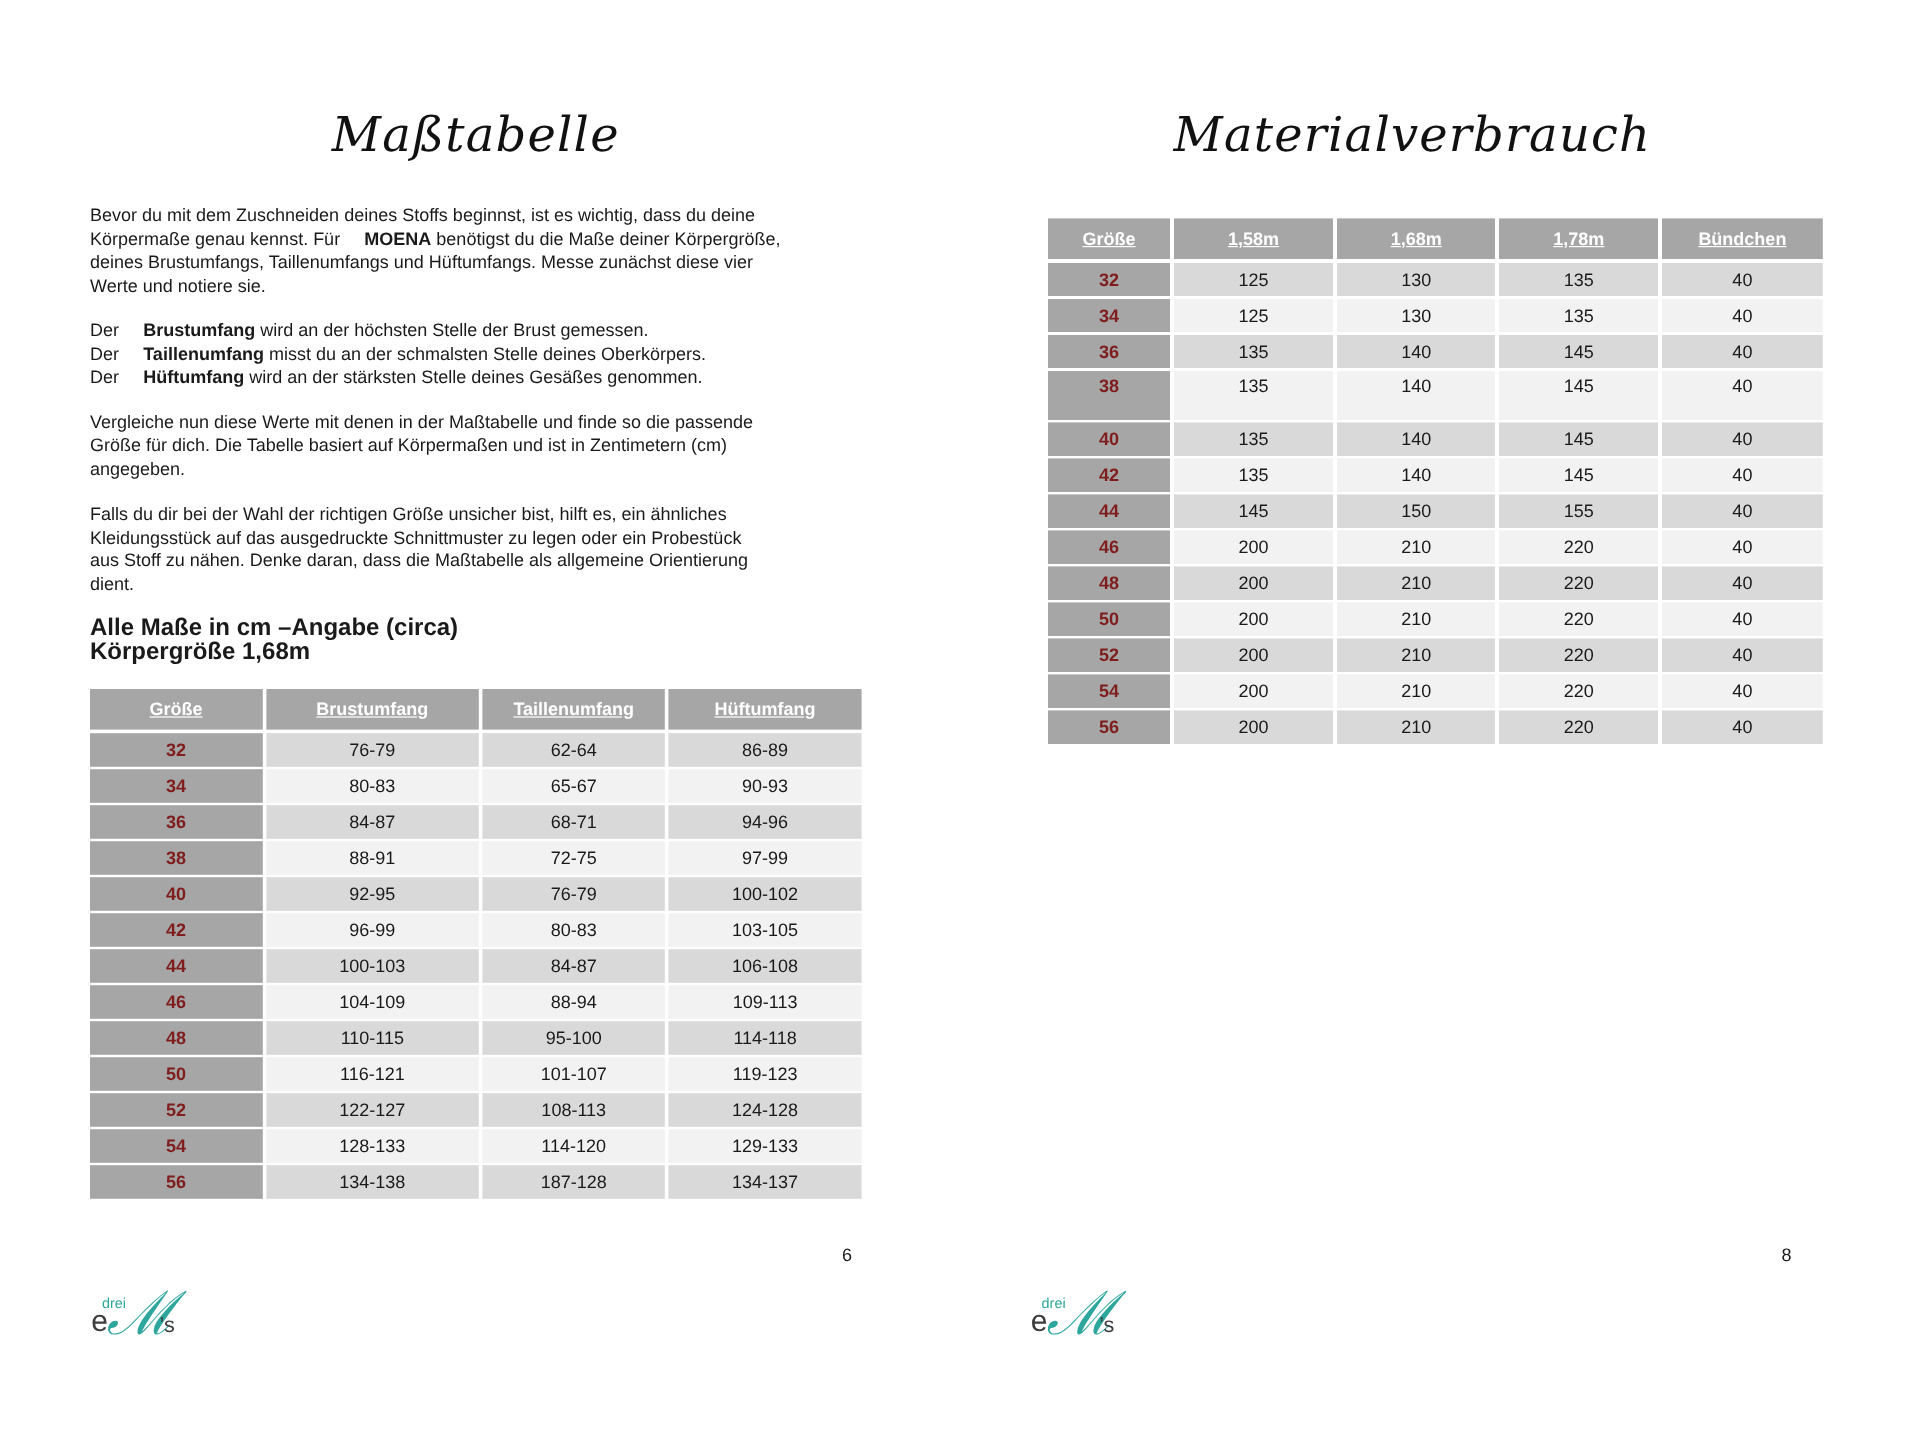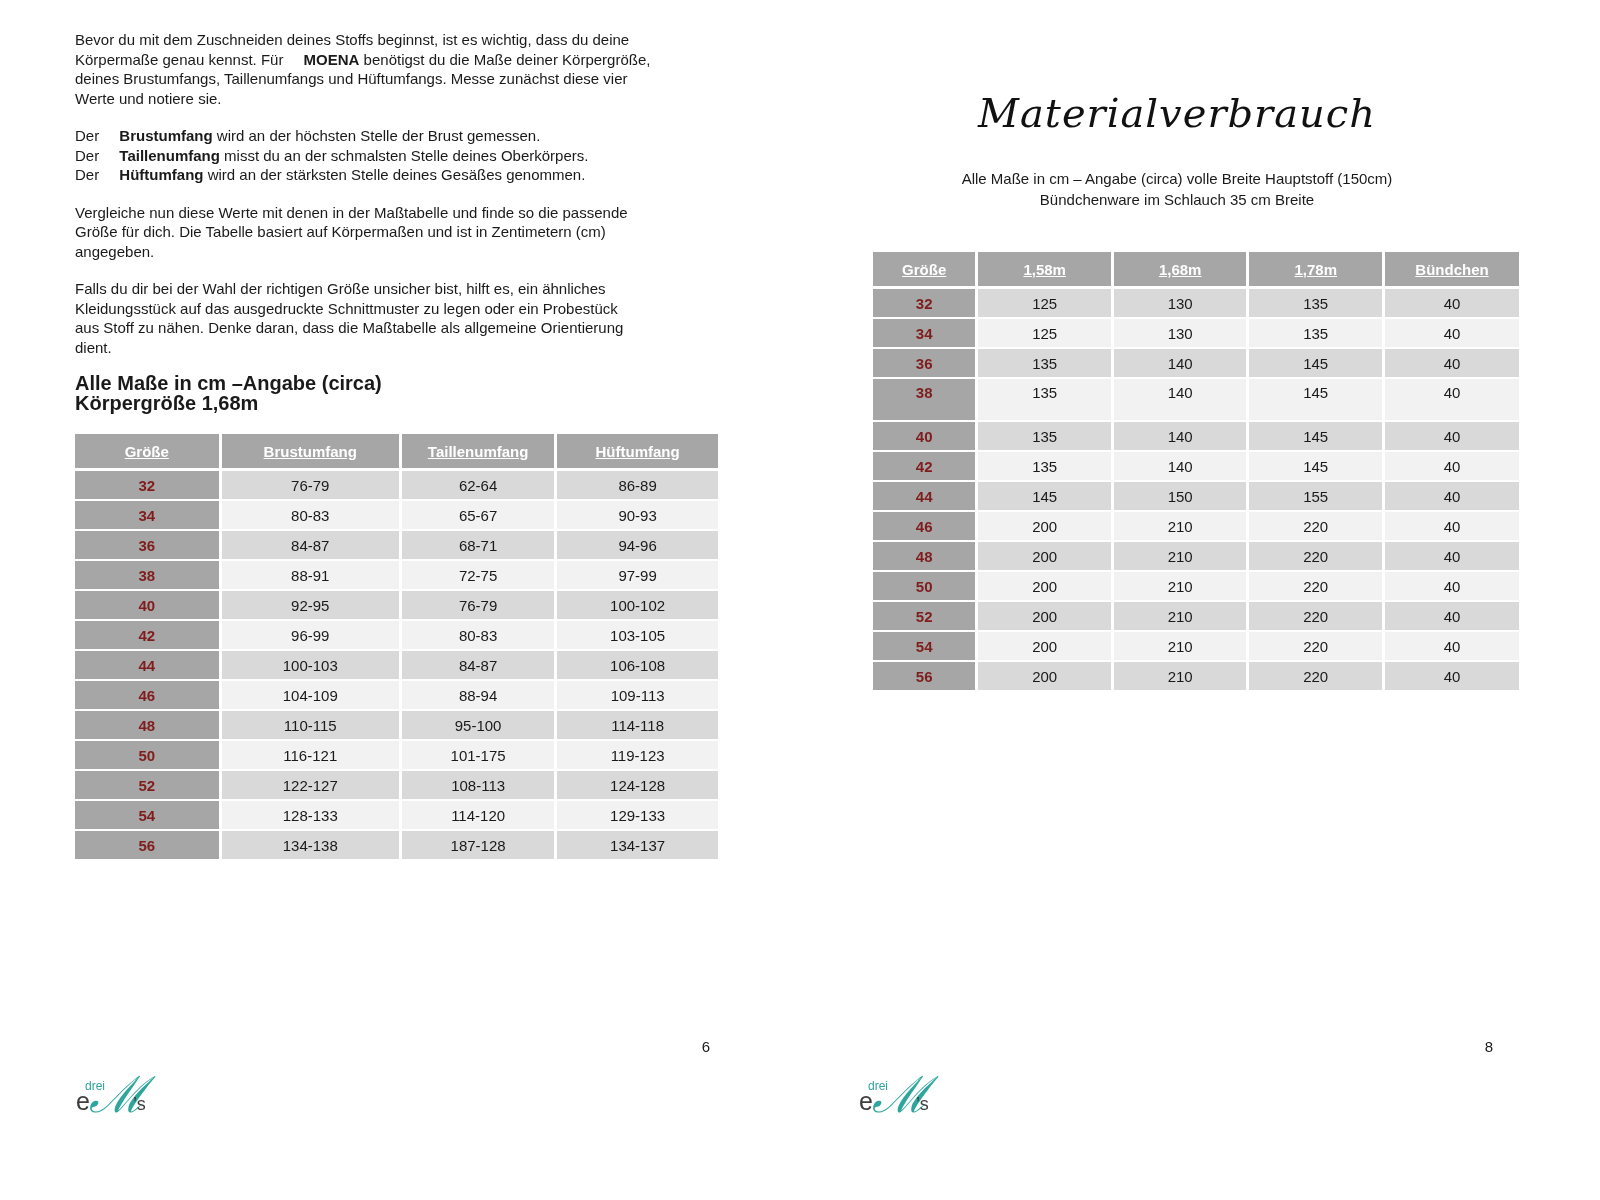--- a/index.html
+++ b/index.html
@@ -120,20 +120,21 @@
   .logo-s {
     left:58px; top:19px;
     font-size:18px;
     color:var(--logo_dark, #3d3d3d);
   }
 </style>
 </head>
 <body>
 
 <div class="page" id="page-left">
+  <h1 class="doc-title">Maßtabelle</h1>
   <div class="paragraphs">
       <p class="para"><span>Bevor du mit dem Zuschneiden deines Stoffs beginnst, ist es wichtig, dass du deine
 Körpermaße genau kennst. Für </span><b>MOENA</b><span> benötigst du die Maße deiner Körpergröße,
 deines Brustumfangs, Taillenumfangs und Hüftumfangs. Messe zunächst diese vier
 Werte und notiere sie.</span></p>
       <p class="para"><span>Der </span><b>Brustumfang</b><span> wird an der höchsten Stelle der Brust gemessen.
 Der </span><b>Taillenumfang</b><span> misst du an der schmalsten Stelle deines Oberkörpers.
 Der </span><b>Hüftumfang</b><span> wird an der stärksten Stelle deines Gesäßes genommen.</span></p>
       <p class="para"><span>Vergleiche nun diese Werte mit denen in der Maßtabelle und finde so die passende
 Größe für dich. Die Tabelle basiert auf Körpermaßen und ist in Zentimetern (cm)
@@ -211,21 +212,21 @@
         </tr>
         <tr class="row-dark">
           <td class="size-cell">48</td>
           <td class="data-cell">110-115</td>
           <td class="data-cell">95-100</td>
           <td class="data-cell">114-118</td>
         </tr>
         <tr class="row-light">
           <td class="size-cell">50</td>
           <td class="data-cell">116-121</td>
-          <td class="data-cell">101-175</td>
+          <td class="data-cell">101-107</td>
           <td class="data-cell">119-123</td>
         </tr>
         <tr class="row-dark">
           <td class="size-cell">52</td>
           <td class="data-cell">122-127</td>
           <td class="data-cell">108-113</td>
           <td class="data-cell">124-128</td>
         </tr>
         <tr class="row-light">
           <td class="size-cell">54</td>
@@ -245,22 +246,20 @@
   <div class="logo">
     <span class="logo-drei">drei</span>
     <span class="logo-e">e</span>
     <span class="logo-m">ℳ</span>
     <span class="logo-s">’s</span>
   </div>
 </div>
 
 <div class="page" id="page-right">
   <h1 class="doc-title">Materialverbrauch</h1>
-  <p class="subtitle">Alle Maße in cm – Angabe (circa) volle Breite Hauptstoff (150cm)
-Bündchenware im Schlauch 35 cm Breite</p>
   <table class="tbl" id="table-right">
     <colgroup>
       <col style="width:102px">
         <col style="width:133px">
         <col style="width:133px">
         <col style="width:133px">
         <col style="width:133px">
     </colgroup>
     <thead>
         <tr>

